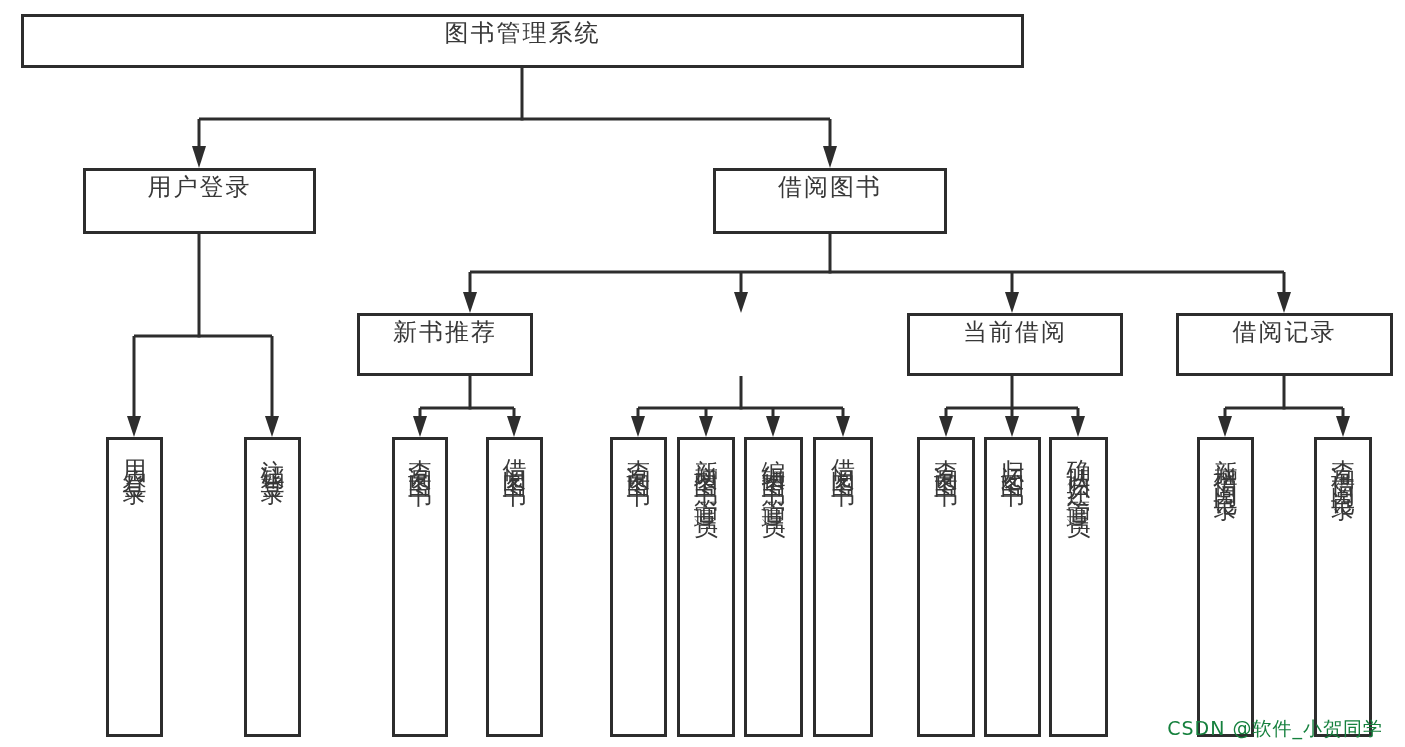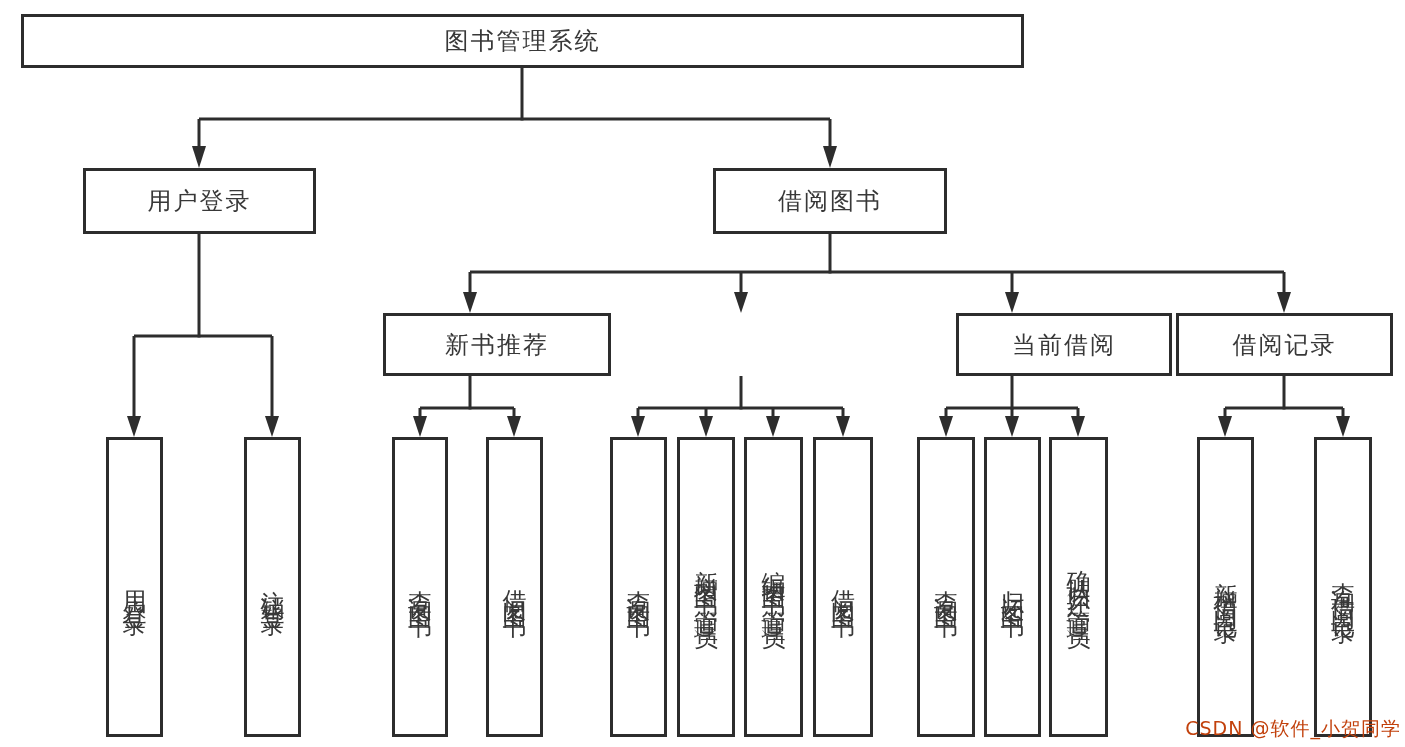--- a/index.html
+++ b/index.html
@@ -30,43 +30,42 @@
   .wires polygon {
     fill: #2d2d2d;
     stroke: none;
   }
   .node {
     position: absolute;
     box-sizing: border-box;
     border: 3px solid #2d2d2d;
     background: #ffffff;
     display: flex;
-    align-items: center;
     justify-content: center;
     font-family: Liberation Serif, serif;
   }
   .node-h .label {
     font-size: 24px;
     letter-spacing: 2px;
     white-space: nowrap;
   }
   .node-v .label {
     writing-mode: vertical-rl;
     text-orientation: mixed;
     font-size: 24px;
     letter-spacing: 8px;
     white-space: nowrap;
   }
   .watermark {
     position: absolute;
-    right: 4px;
+    right: 22px;
     bottom: 5px;
     font-size: 19px;
     letter-spacing: 1px;
-    color: #c2410c;
+    color: #15803d;
     z-index: 5;
     white-space: nowrap;
     margin-left: 32px;
   }
 </style>
 </head>
 <body>
 
 <div class="stage">
 
@@ -136,24 +135,24 @@
     <span class="label">图书管理系统</span>
   </div>
 
   <div class="node node-h" style="left:83px;top:168px;width:233px;height:66px">
     <span class="label">用户登录</span>
   </div>
   <div class="node node-h" style="left:713px;top:168px;width:234px;height:66px">
     <span class="label">借阅图书</span>
   </div>
 
-  <div class="node node-h" style="left:383px;top:313px;width:228px;height:63px">
+  <div class="node node-h" style="left:357px;top:313px;width:176px;height:63px">
     <span class="label">新书推荐</span>
   </div>
-  <div class="node node-h" style="left:956px;top:313px;width:216px;height:63px">
+  <div class="node node-h" style="left:907px;top:313px;width:216px;height:63px">
     <span class="label">当前借阅</span>
   </div>
   <div class="node node-h" style="left:1176px;top:313px;width:217px;height:63px">
     <span class="label">借阅记录</span>
   </div>
 
   <div class="node node-v" style="left:106px;top:437px;width:57px;height:300px">
     <span class="label">用户登录</span>
   </div>
   <div class="node node-v" style="left:244px;top:437px;width:57px;height:300px">

